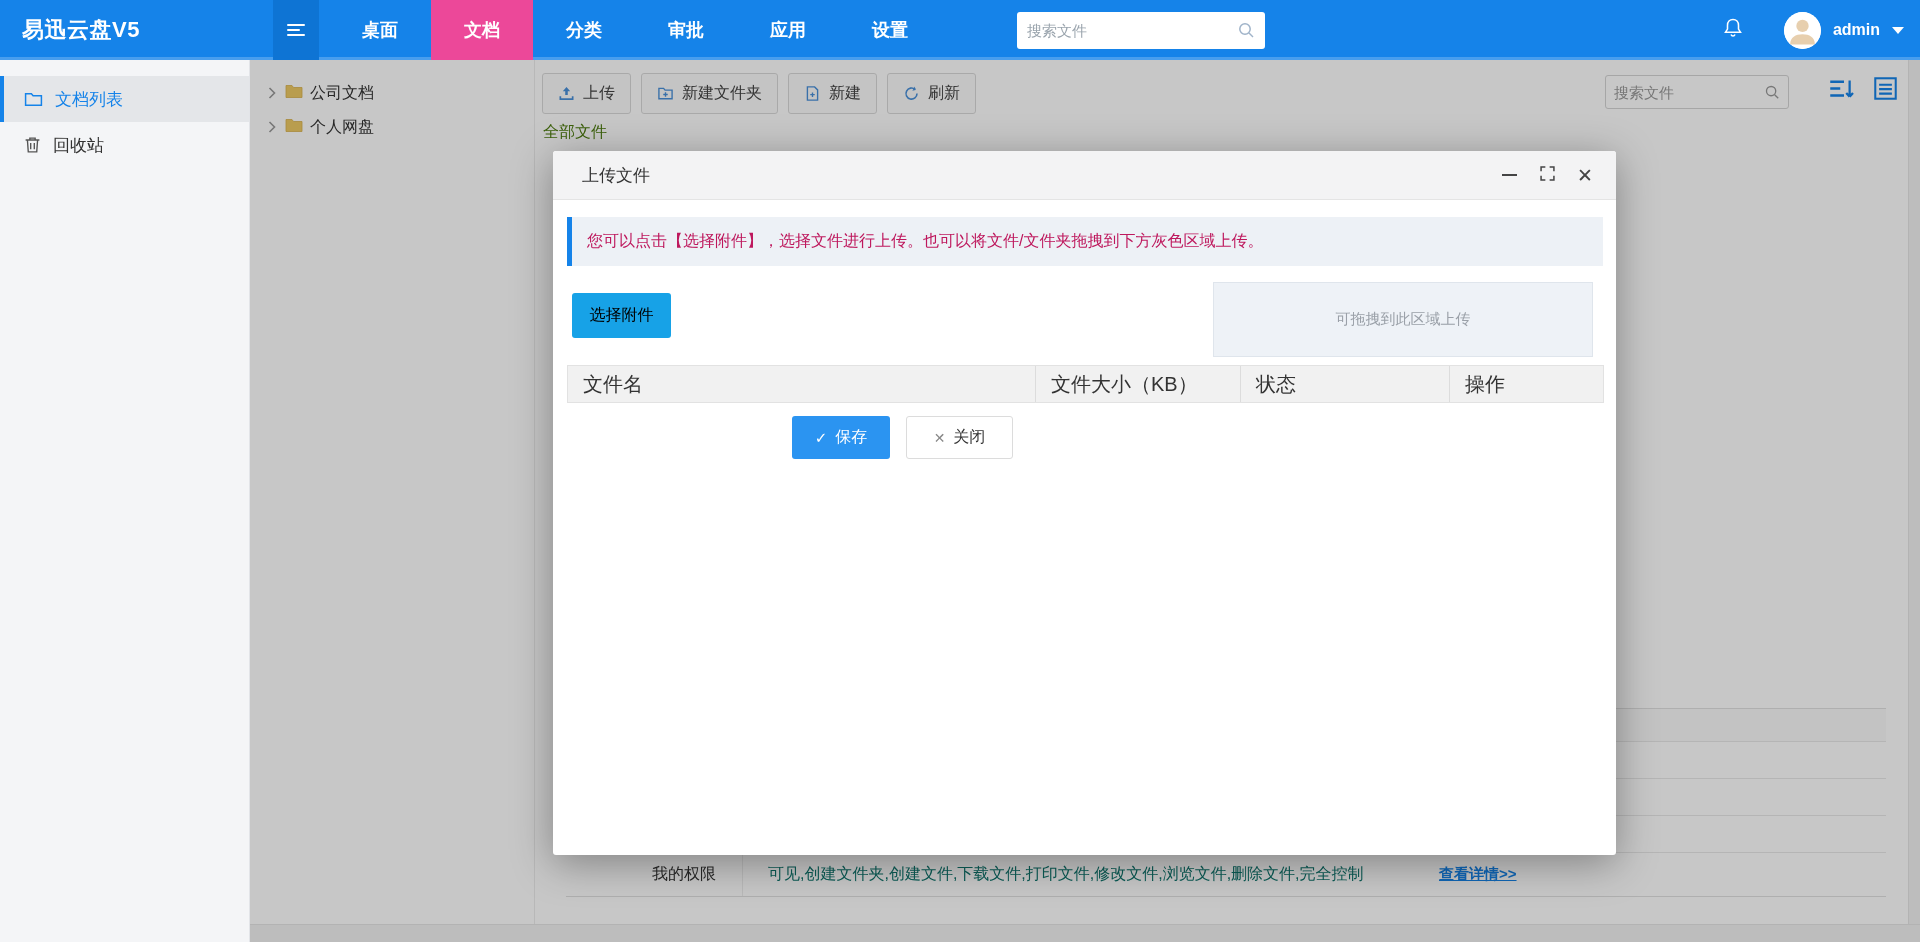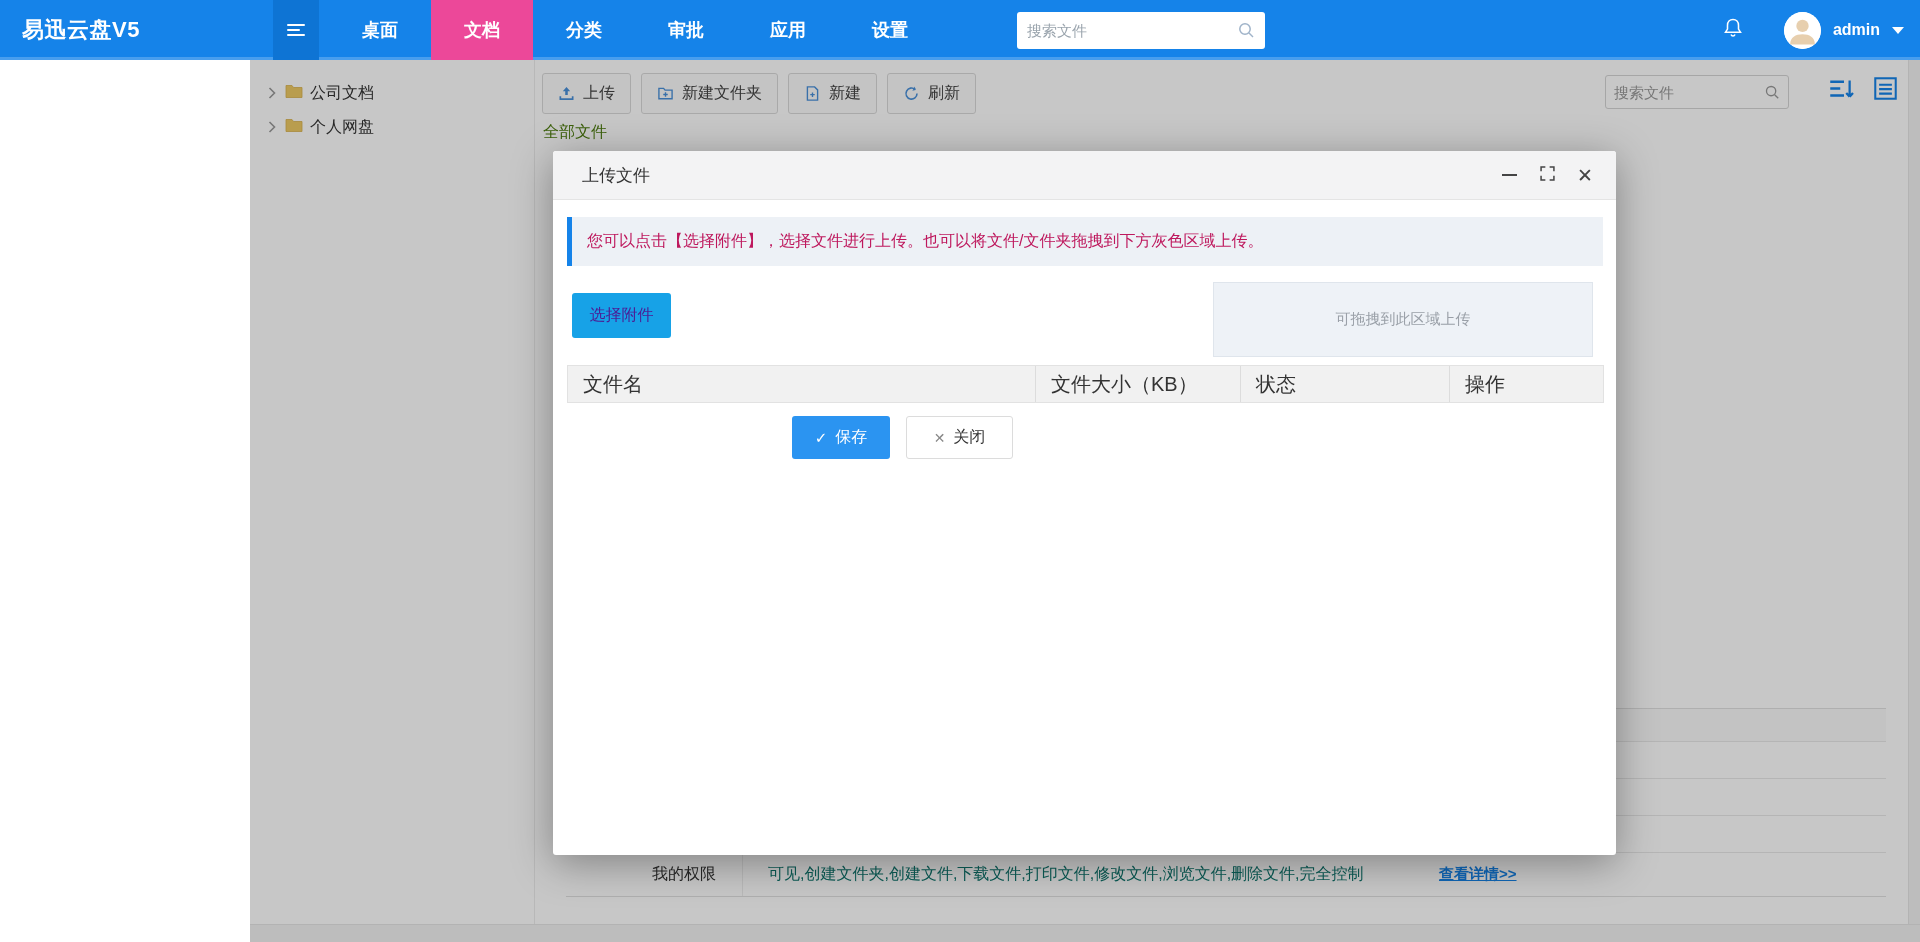--- a/index.html
+++ b/index.html
@@ -83,21 +83,21 @@
            border-radius:3px; box-shadow:0 8px 40px rgba(0,0,0,0.35); }
   .modal-head { height:49px; background:#f3f3f4; border-bottom:1px solid #e4e4e4; display:flex; align-items:center;
                 padding:0 22px 0 29px; border-radius:3px 3px 0 0; }
   .modal-title { font-size:17px; color:#333; }
   .win-controls { margin-left:auto; display:flex; gap:20px; align-items:center; color:#444; }
   .wbtn { display:flex; align-items:center; justify-content:center; width:18px; height:18px; cursor:pointer; }
   .min-bar { display:block; width:15px; height:2px; background:#444; }
   .x-glyph { font-size:19px; line-height:1; color:#444; }
   .modal-alert { margin:17px 13px 0 14px; height:49px; background:#edf1f6; border-left:5px solid #1583e9;
                  display:flex; align-items:center; padding-left:15px; font-size:16px; color:#be185d; }
-  .choose-btn { position:absolute; left:19px; top:142px; width:99px; height:45px; background:#17a2e7; color:#4c1d95;
+  .choose-btn { position:absolute; left:19px; top:142px; width:99px; height:45px; background:#17a2e7; color:#000000;
                 font-size:16px; border:none; border-radius:3px; display:flex; align-items:center; justify-content:center;
                 cursor:pointer; font-family:inherit; }
   .dropzone { position:absolute; left:660px; top:131px; width:380px; height:75px; background:#eef2f7;
               border:1px solid #dfe5ec; display:flex; align-items:center; justify-content:center;
               color:#9aa0a8; font-size:15px; }
   .upload-table { position:absolute; left:14px; top:214px; width:1037px; height:38px; display:flex;
                   background:#f1f1f1; border:1px solid #e2e2e2; font-size:20px; color:#333; }
   .upload-table .col { display:flex; align-items:center; padding-left:15px; border-right:1px solid #dcdcdc; }
   .upload-table .col:last-child { border-right:none; }
   .col-name { flex:0 0 468px; } .col-size { flex:0 0 205px; } .col-status { flex:0 0 209px; } .col-op { flex:1; }
@@ -154,20 +154,38 @@
             <circle cx="12" cy="12" r="12" fill="#ffffff"></circle>
             <circle cx="12" cy="9" r="4" fill="#e7cfae"></circle>
             <path d="M4 21 C4 16.5 7.5 14.5 12 14.5 C16.5 14.5 20 16.5 20 21 Z" fill="#e7cfae"></path>
           </svg>
       </span>
       <span class="username">admin</span>
       <span class="caret"></span>
     </div>
   </header>
 
+  <aside class="sidebar">
+    <div class="side-item active">
+      <span class="ic">
+        <svg viewBox="0 0 18 16" width="19" height="17">
+            <path d="M1.5 2.5 H7 L8.6 4.4 H16.5 V13.5 H1.5 Z" fill="none" stroke="currentColor" stroke-width="1.4"></path>
+          </svg>
+      </span>
+      <span>文档列表</span>
+    </div>
+    <div class="side-item">
+      <span class="ic">
+        <svg viewBox="0 0 16 17" width="17" height="18">
+            <path d="M1.5 3.8 H14.5 M5.5 3.8 V2 H10.5 V3.8 M3.2 3.8 L4 15 H12 L12.8 3.8 M6.3 6.5 V12.5 M9.7 6.5 V12.5" fill="none" stroke="currentColor" stroke-width="1.3"></path>
+          </svg>
+      </span>
+      <span>回收站</span>
+    </div>
+  </aside>
 
   <div class="content">
 
     <div class="tree">
       <div class="tree-item">
         <span class="chev">
           <svg viewBox="0 0 8 12" width="8" height="12">
               <path d="M1.5 1 L6.5 6 L1.5 11" fill="none" stroke="#9a9a9a" stroke-width="1.6"></path>
             </svg>
         </span>

